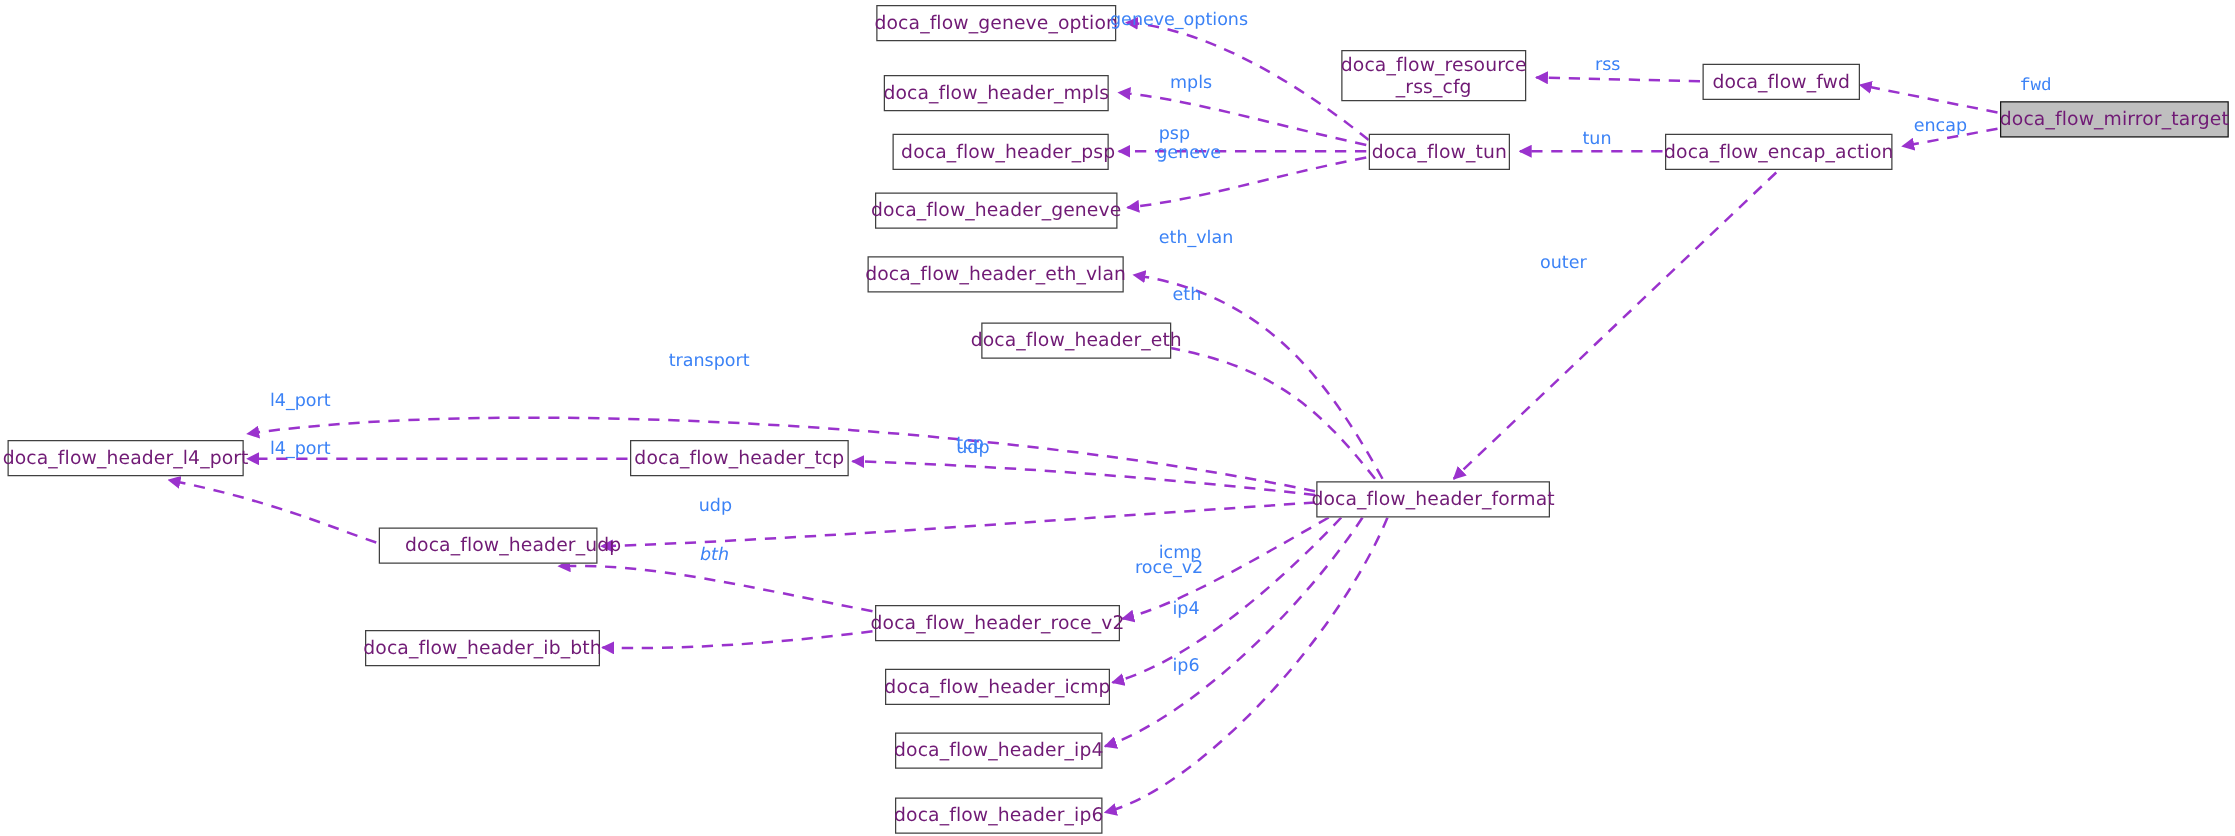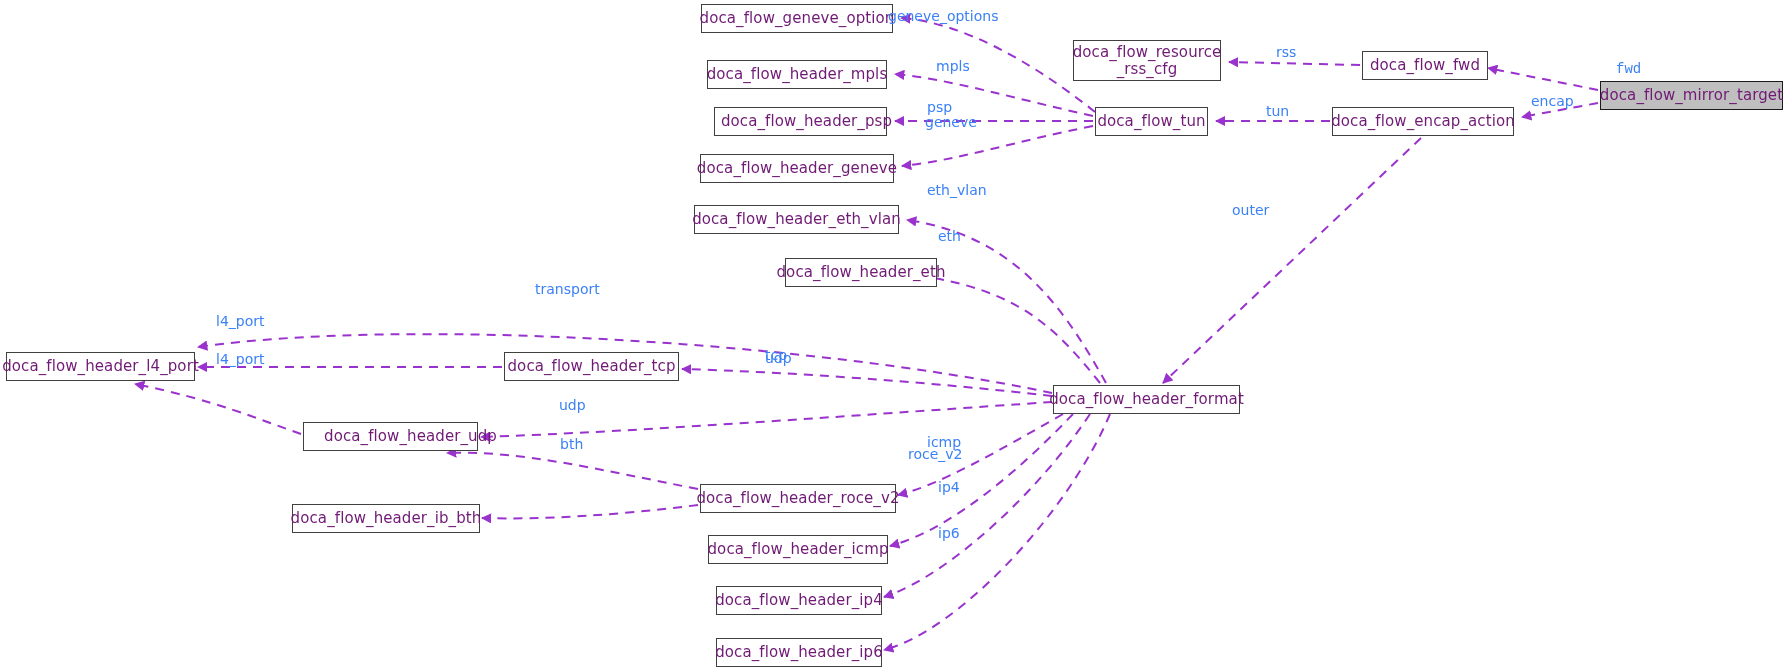--- a/index.html
+++ b/index.html
@@ -118,19 +118,19 @@
       <span class="edge-label" style="left: 927px; top: 182px;">eth_vlan</span>
       <span class="edge-label" style="left: 938px; top: 228px;">eth</span>
       <span class="edge-label" style="left: 1232px; top: 202px;">outer</span>
       <span class="edge-label" style="left: 535px; top: 281px;">transport</span>
       <span class="edge-label" style="left: 216px; top: 313px;">l4_port</span>
       <span class="edge-label" style="left: 765px; top: 347px;">tcp</span>
       <span class="edge-label" style="left: 765px; top: 350px;">udp</span>
       <span class="edge-label" style="left: 216px; top: 351px;">l4_port</span>
       <span class="edge-label" style="left: 559px; top: 397px;">udp</span>
       <span class="edge-label" style="left: 908px; top: 398px; margin-top: 48px;">roce_v2</span>
-      <span class="edge-label" style="left: 560px; top: 436px;">bth</span>
+      <span class="edge-label" style="left: 560px; top: 436px; font-style: italic;">bth</span>
       <span class="edge-label" style="left: 927px; top: 434px;">icmp</span>
       <span class="edge-label" style="left: 938px; top: 479px;">ip4</span>
       <span class="edge-label" style="left: 938px; top: 525px;">ip6</span>
     </div>
 
 </div>
 
 </body></html>

